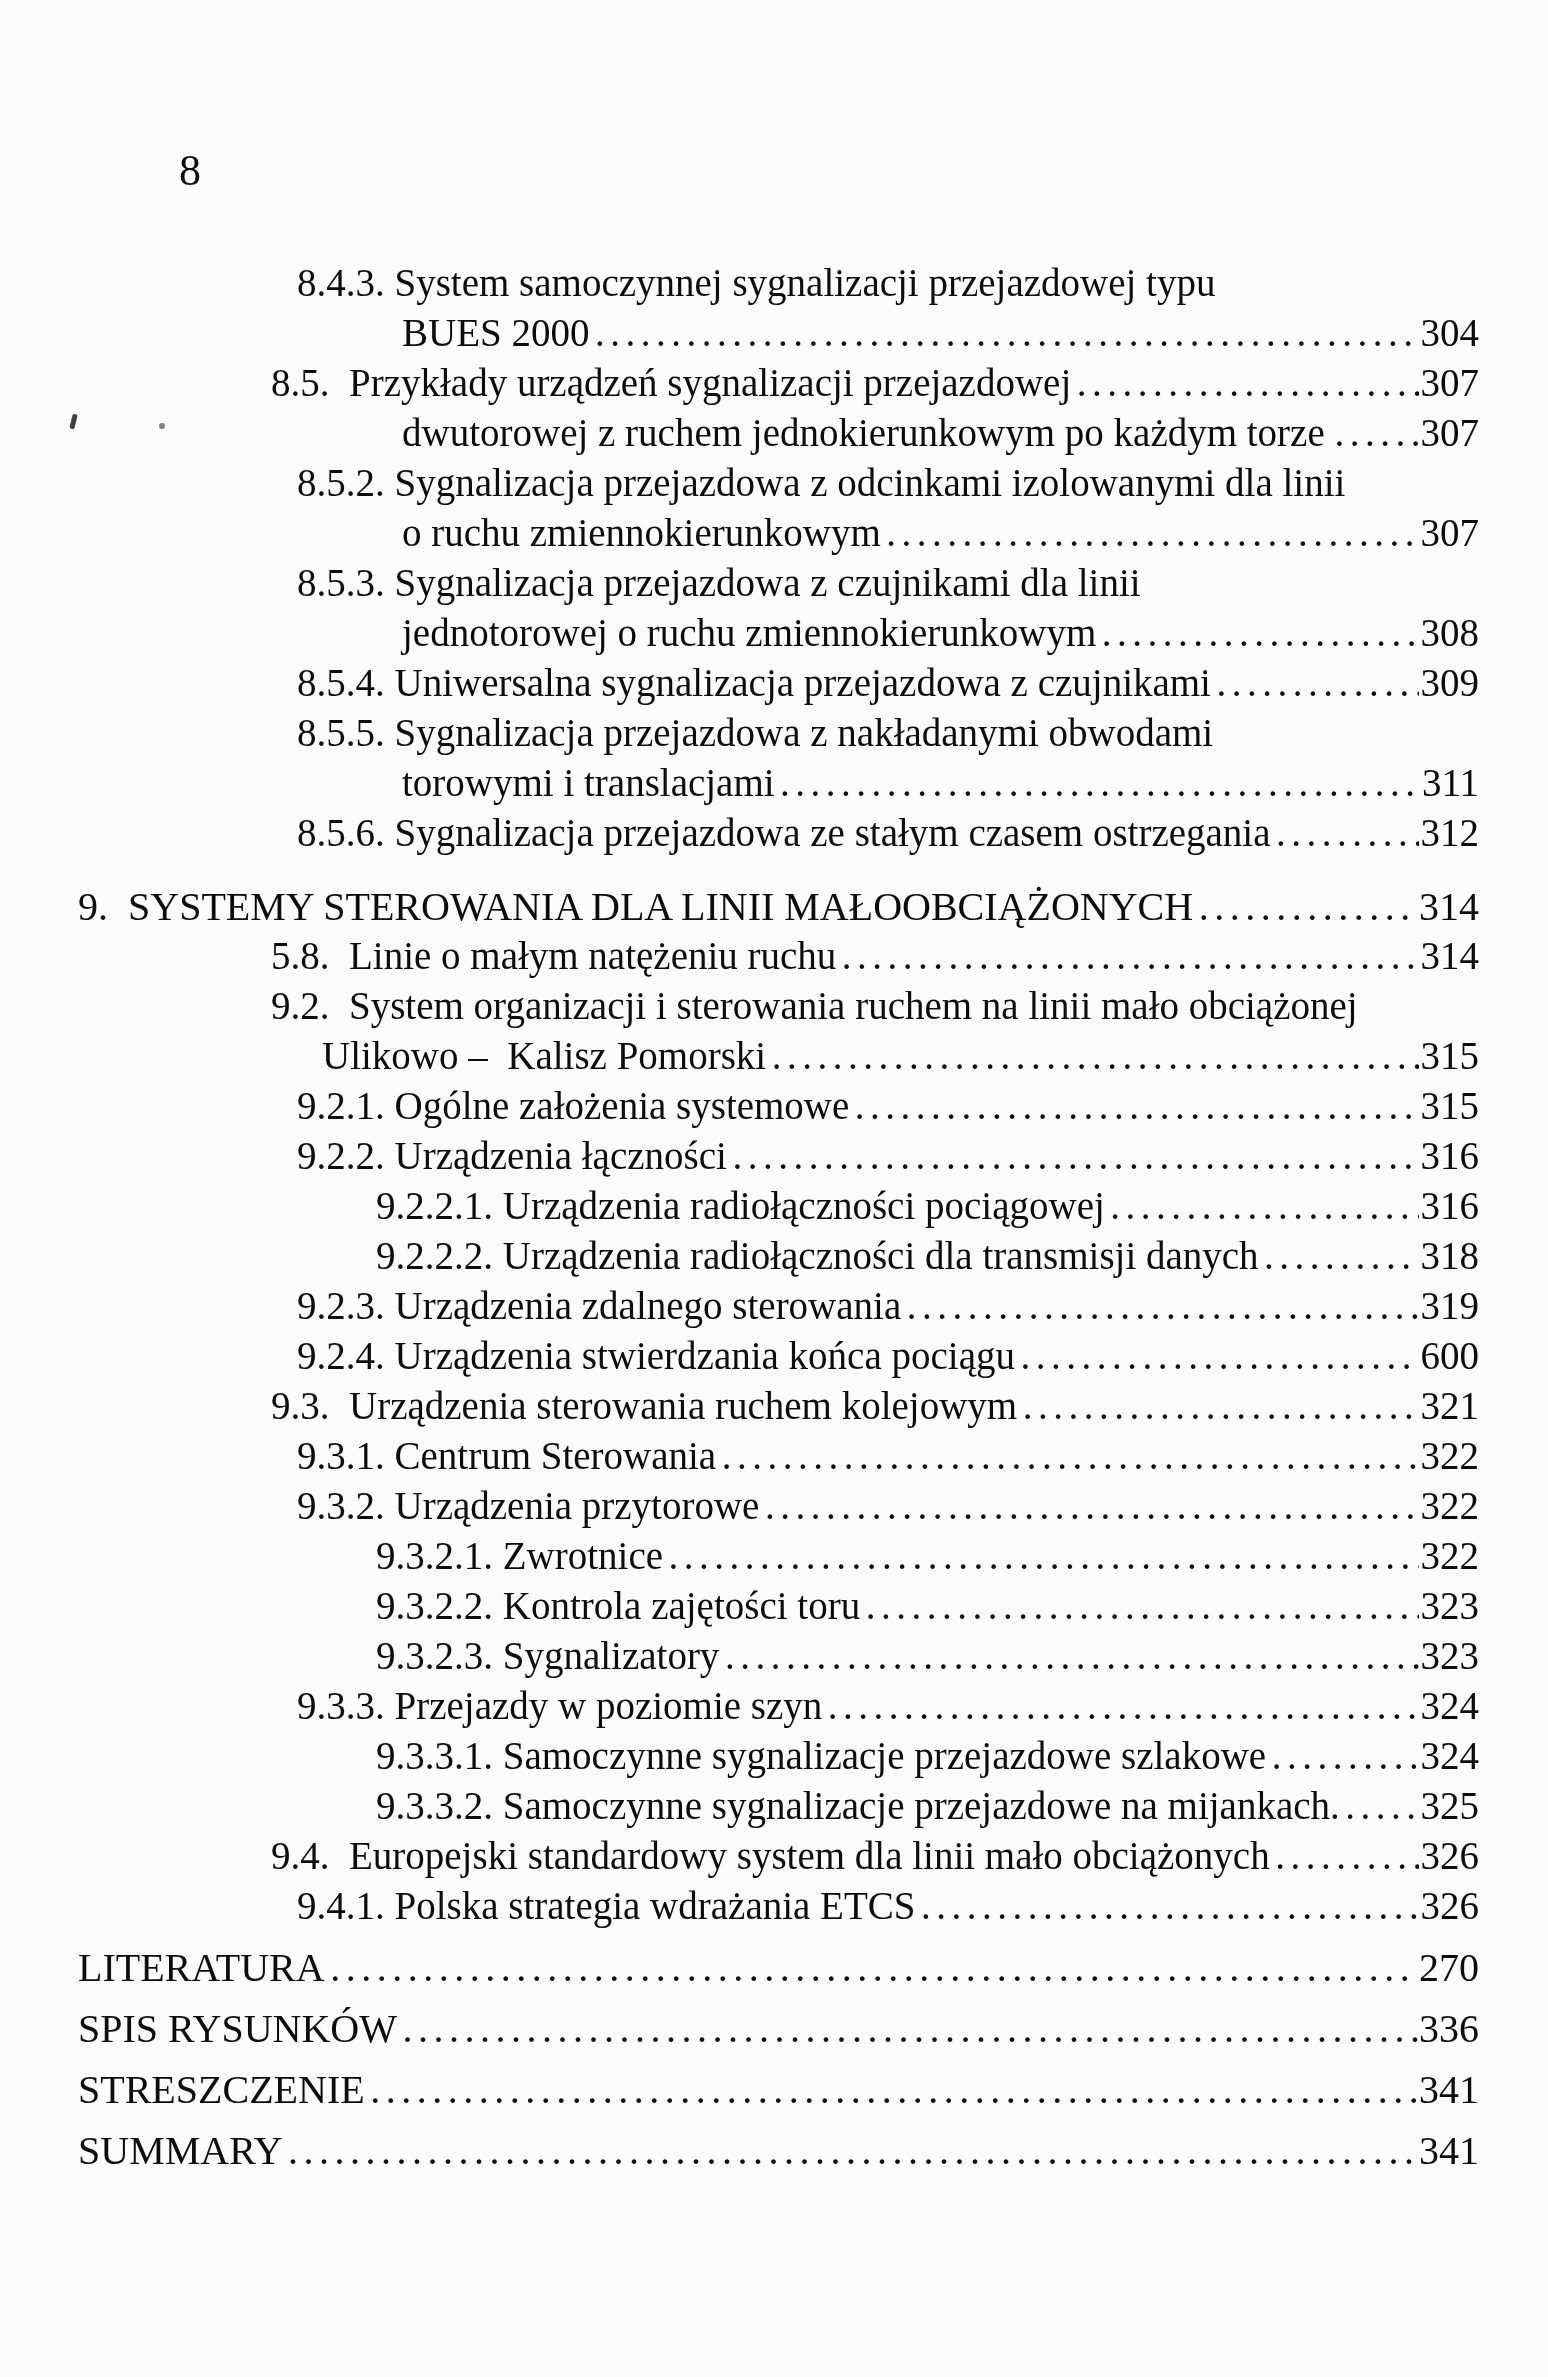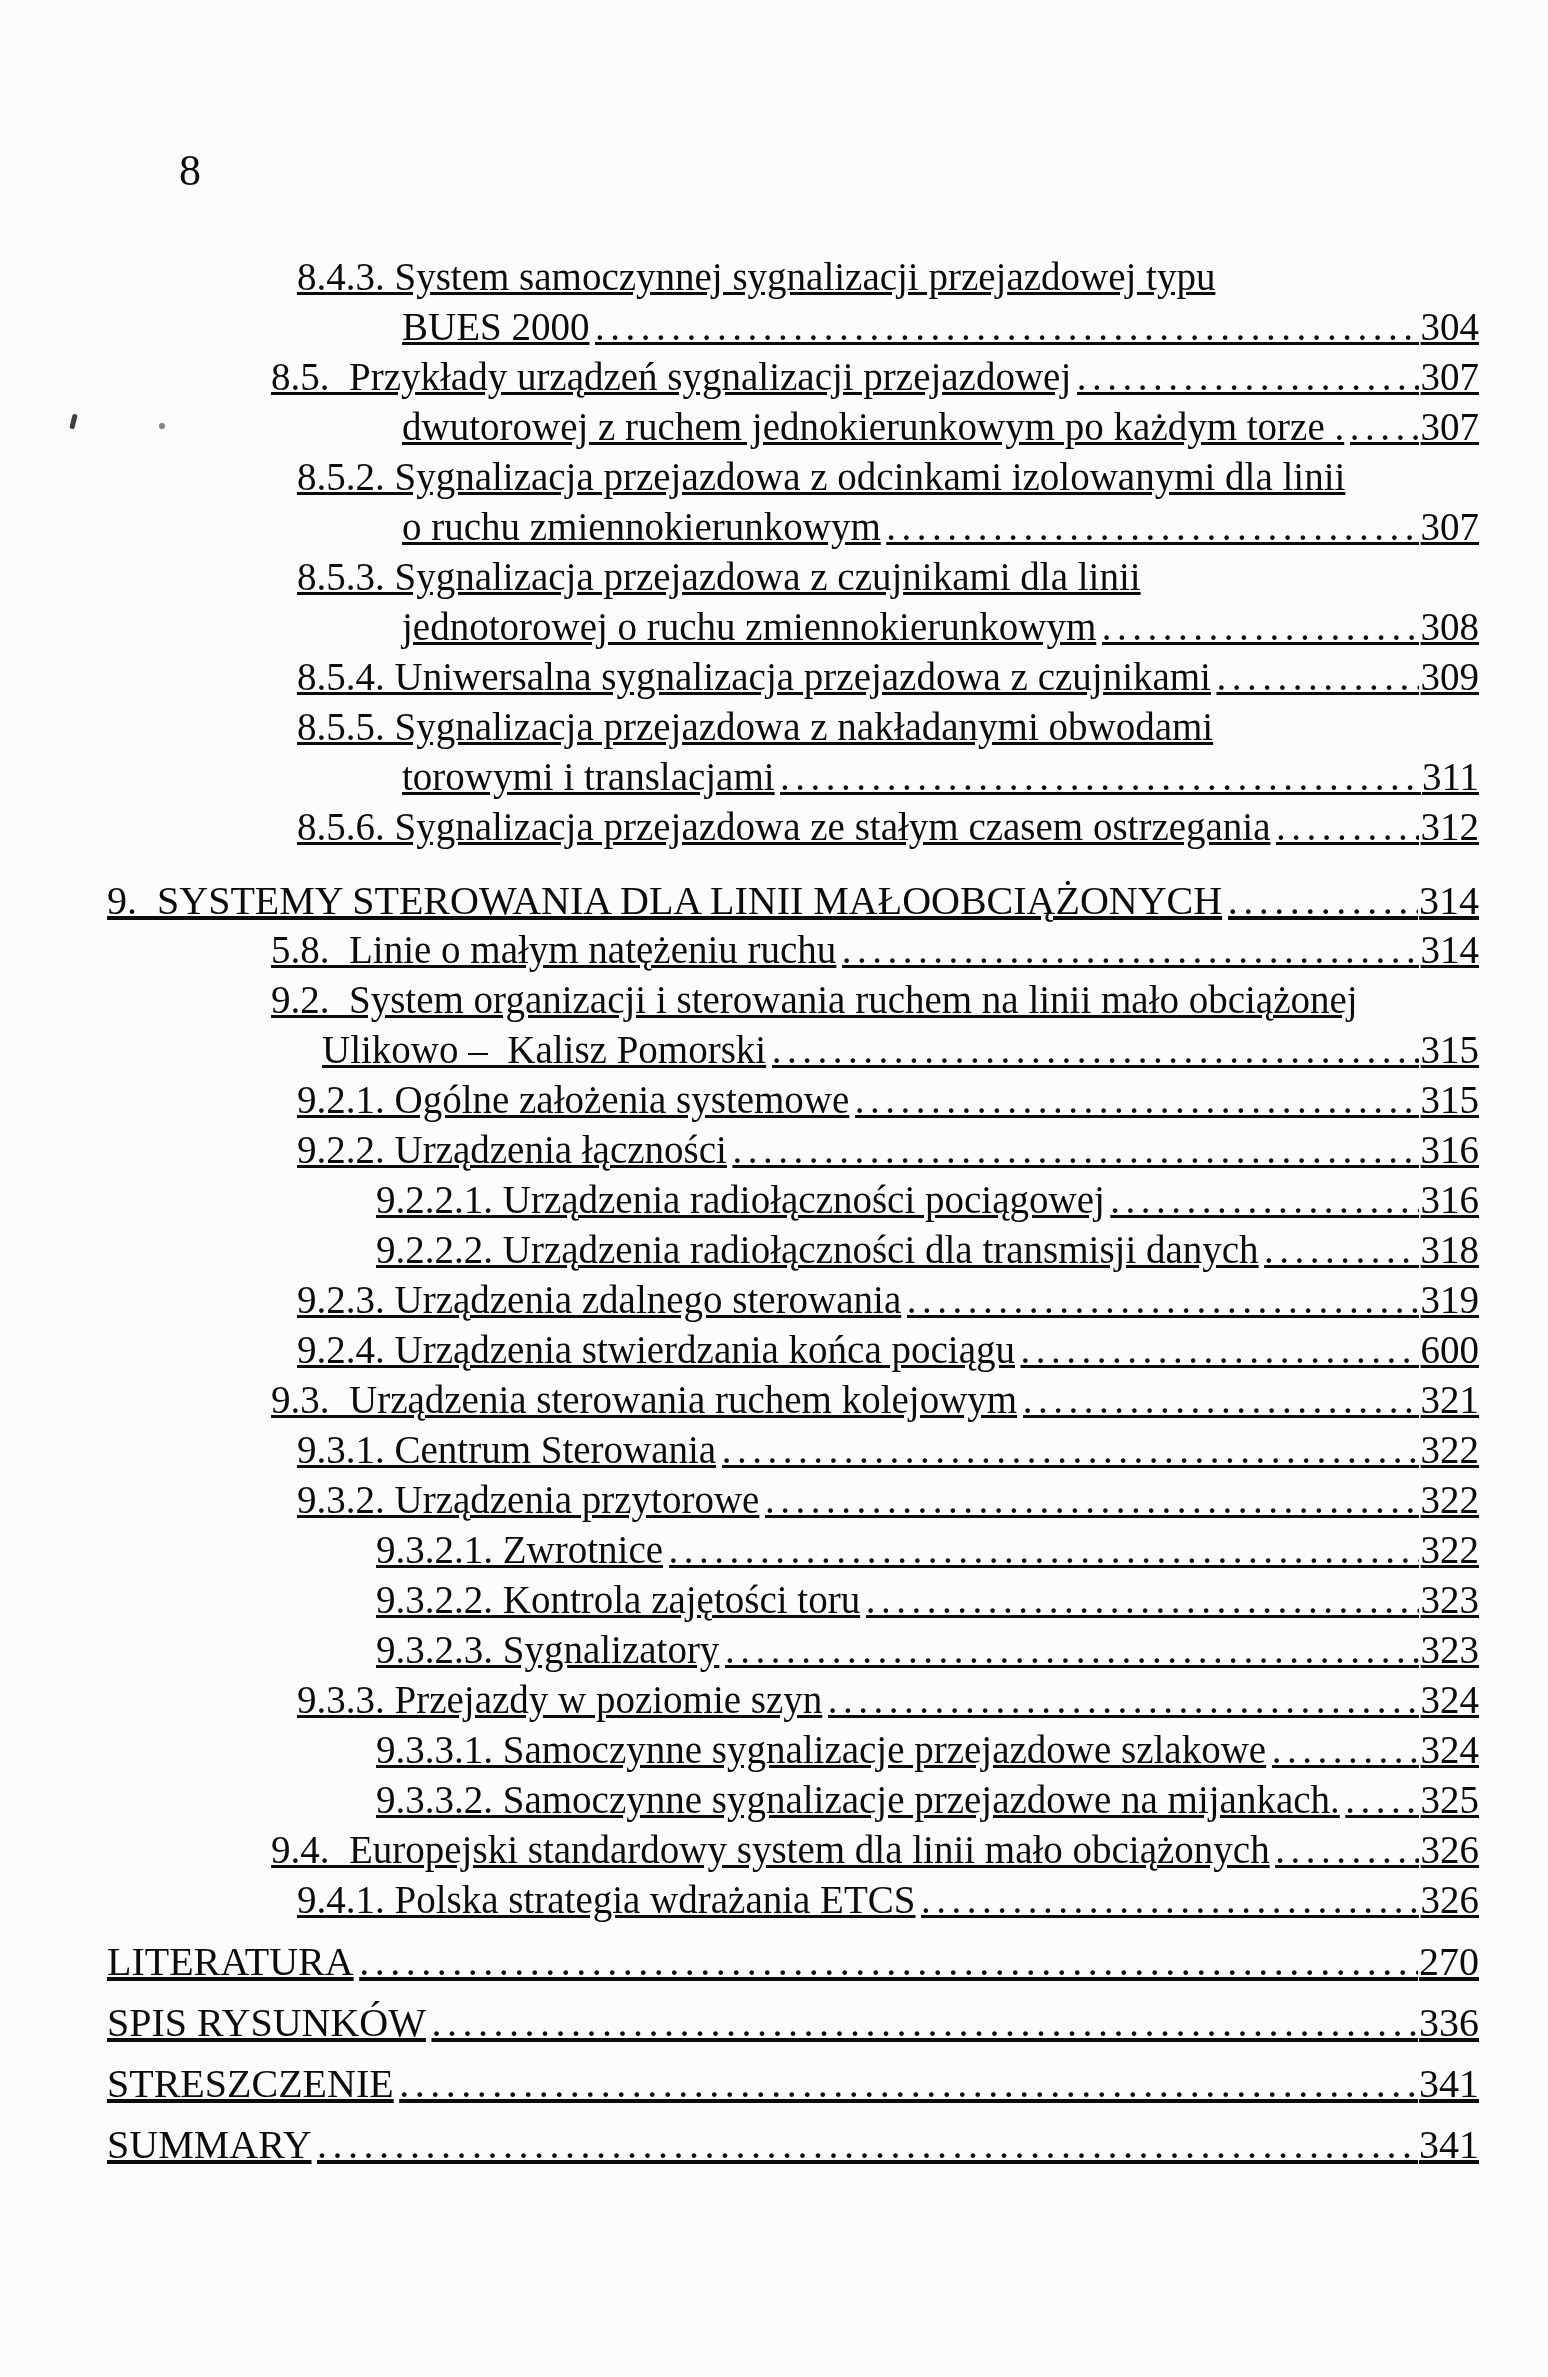--- a/index.html
+++ b/index.html
@@ -9,42 +9,42 @@
     margin:0 auto;
     background:#fcfcfa;
     font-family:"Liberation Serif","DejaVu Serif",serif;
     color:#0c0c0c;
     overflow:hidden;
   }
   .pagenum{
     position:absolute;left:179px;top:149px;
     font-size:44px;line-height:1;
   }
-  .toc{position:absolute;top:254px;left:0;right:0;text-decoration:underline;}
+  .toc{position:absolute;top:260px;left:0;right:0;}
   .row{
     display:flex;align-items:baseline;
     height:50px;
     padding-right:70px;
     white-space:pre;
     overflow:hidden;
   }
   .row .txt{flex:0 0 auto;font-size:39px;}
   .row .dots{
     flex:1 1 0;min-width:0;overflow:hidden;
     font-size:39px;letter-spacing:5.5px;
     margin:0 1.4px 0 5.5px;
   }
   .row .dots::after{
     content:"................................................................................................................................................................";
   }
   .row .pg{flex:0 0 auto;font-size:39px;}
   .row.nopage .dots::after{content:"";}
 
   
-  .major{padding-left:107px;}
+  .major{padding-left:78px;}
   .major .txt,.major .dots,.major .pg{font-size:40px;}
   .l1{padding-left:243px;margin-left:28px;}
   .l2{padding-left:297px;}
   .l3{padding-left:376px;}
   .cont{padding-left:402px;}
   .cont2{padding-left:322px;}
 
   
   .gap-sec{margin-top:22.5px;}
   .gap-end{margin-top:11px;}

